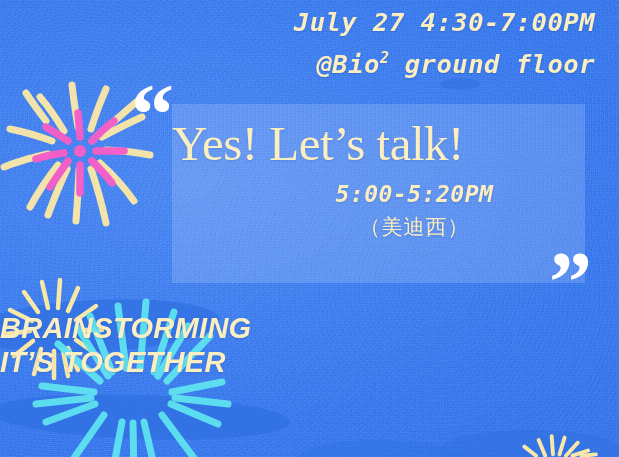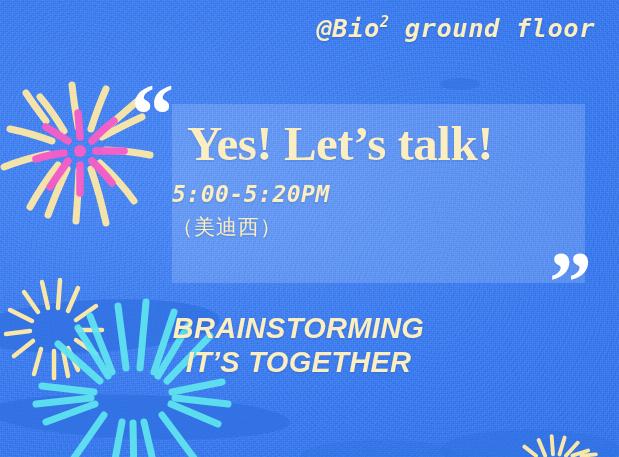--- a/index.html
+++ b/index.html
@@ -101,57 +101,57 @@
     letter-spacing: .5px;
     text-shadow: 0 1px 2px rgba(20,50,120,.22);
   }
   .header .sup { font-size: 15px; vertical-align: super; letter-spacing: 0; }
 
   .headline {
     position: absolute;
     left: 172px;
     width: 336px;
     top: 116px;
-    text-align: center;
     font-family: "Liberation Serif", "DejaVu Serif", serif;
-    font-weight: 700;
+    font-weight: 400;
     font-size: 49px;
     line-height: 56px;
     letter-spacing: -0.5px;
     text-shadow: 0 1px 2px rgba(20,50,120,.18);
   }
 
   .sub {
     position: absolute;
     left: 172px;
     width: 397px;
     top: 178px;
-    text-align: left;
+    text-align: center;
     font-family: "DejaVu Sans Mono", "Liberation Mono", monospace;
     font-weight: 700;
     font-style: italic;
     font-size: 23px;
     line-height: 32px;
     letter-spacing: .5px;
     text-shadow: 0 1px 2px rgba(20,50,120,.2);
+    padding-left: 44px;
   }
   .sub .cn {
     display: block;
     font-weight: 400;
     font-style: normal;
     font-size: 21px;
     line-height: 34px;
     letter-spacing: 1px;
   }
 
   .tagline {
     position: absolute;
     left: 0; right: 22px;
     top: 311px;
-    text-align: center;
+    text-align: left;
     font-family: "Liberation Sans", "DejaVu Sans", sans-serif;
     font-weight: 700;
     font-style: italic;
     font-size: 29px;
     line-height: 34px;
     letter-spacing: .3px;
     text-shadow: 0 1px 2px rgba(20,50,120,.2);
   }
 </style>
 </head>
@@ -250,20 +250,21 @@
       <path d="M72 58 L90 38"></path>
       <path d="M26 58 L8 44"></path>
       <path d="M82 58 L106 50"></path>
       <path d="M96 58 L118 56"></path>
     </g>
   </svg>
 
   <div class="panel"></div>
 
   <div class="header cream">
+    <div>July 27 4:30-7:00PM</div>
     <div><span>@Bio</span><span class="sup">2</span><span> ground floor</span></div>
   </div>
 
   <div class="qmark qopen">“</div>
   <div class="qmark qclose">”</div>
 
   <div class="headline cream">Yes! Let’s talk!</div>
 
   <div class="sub cream">
     <div>5:00-5:20PM</div>

